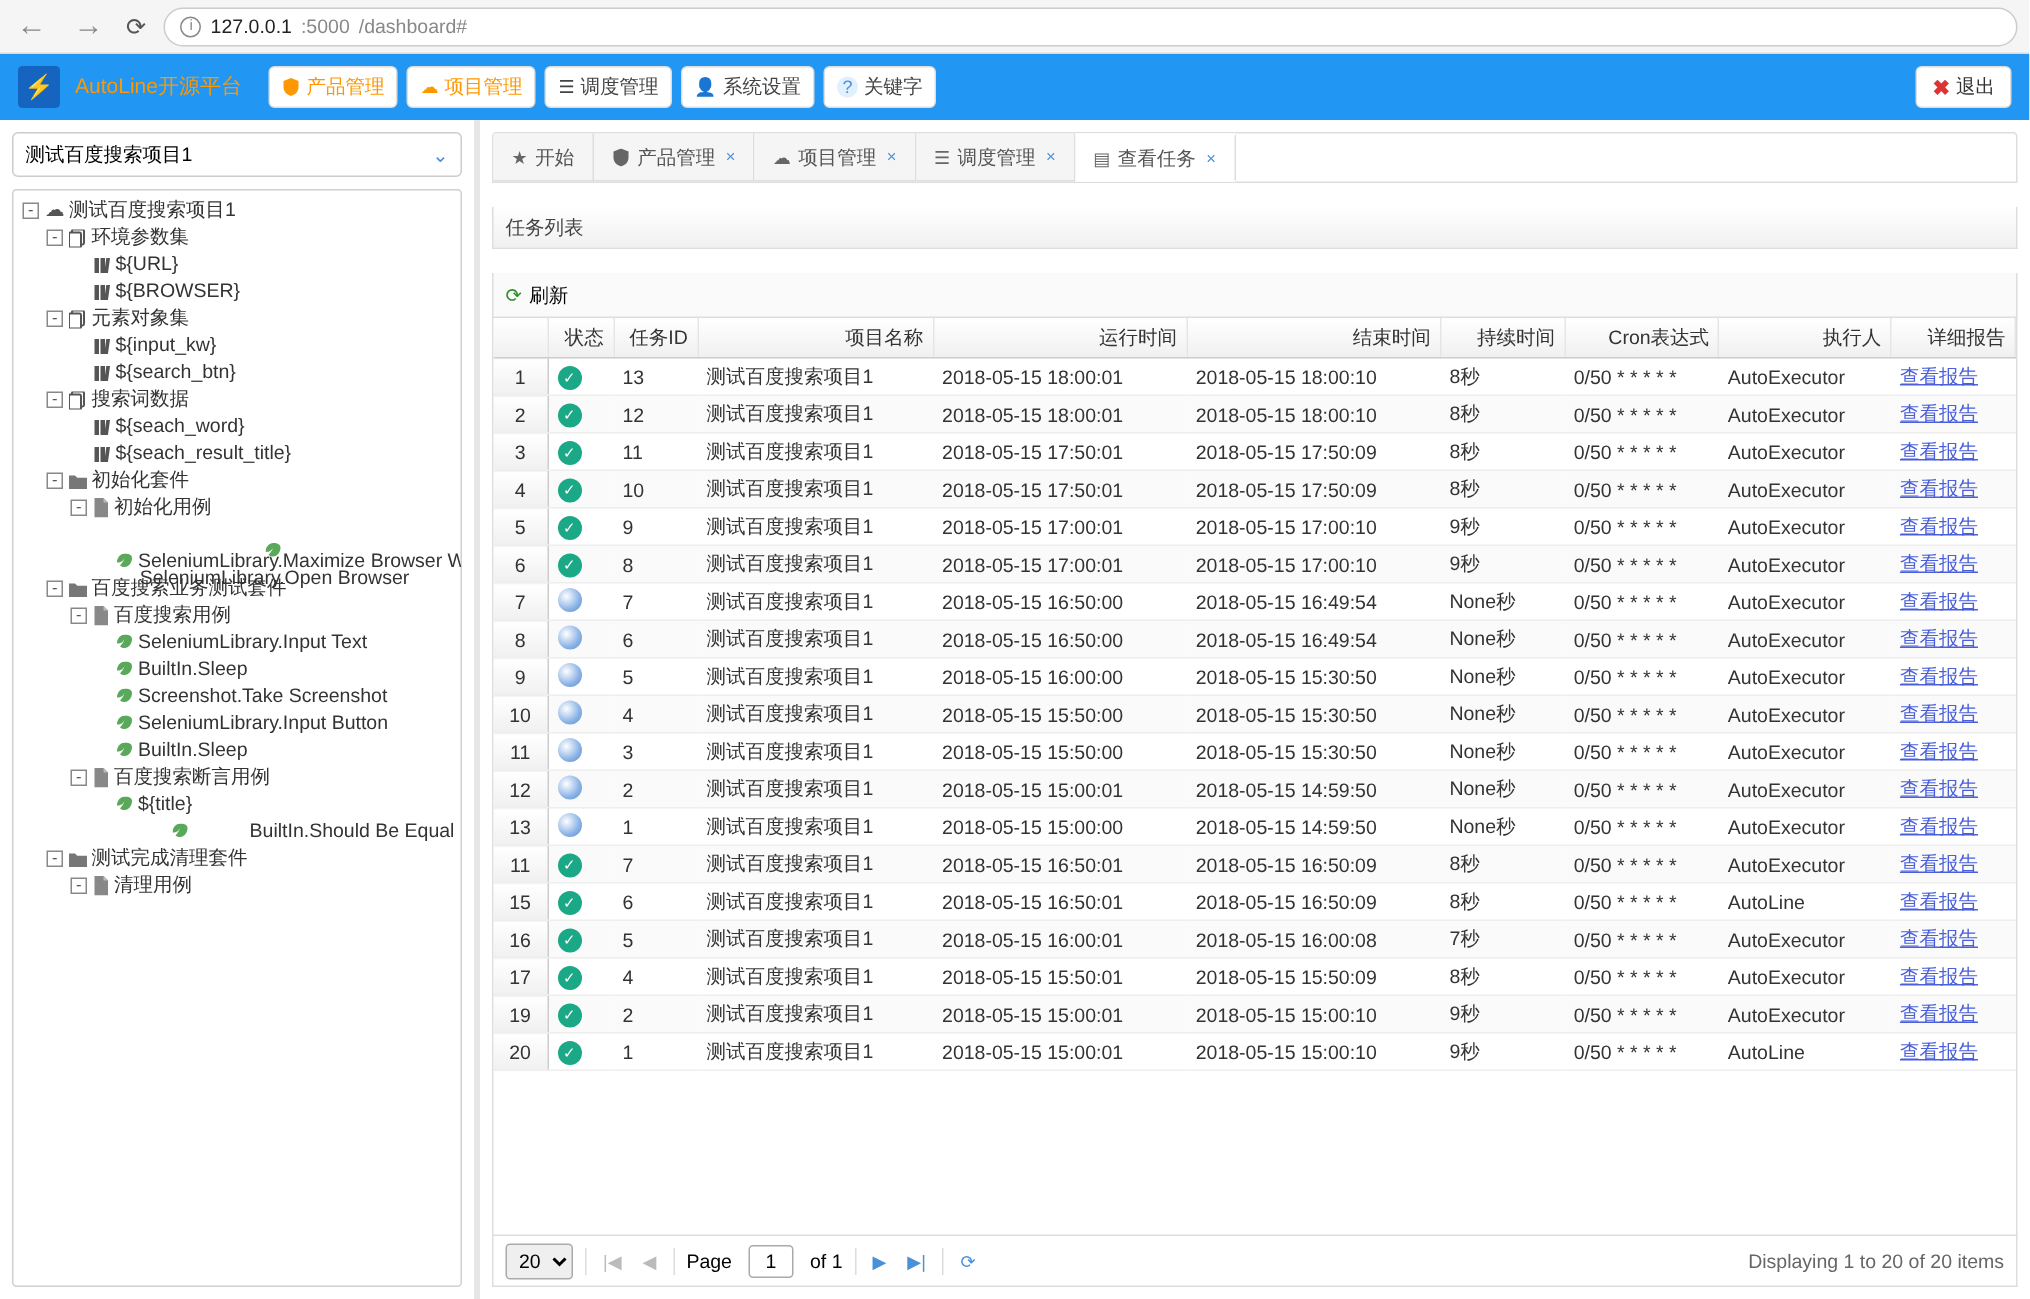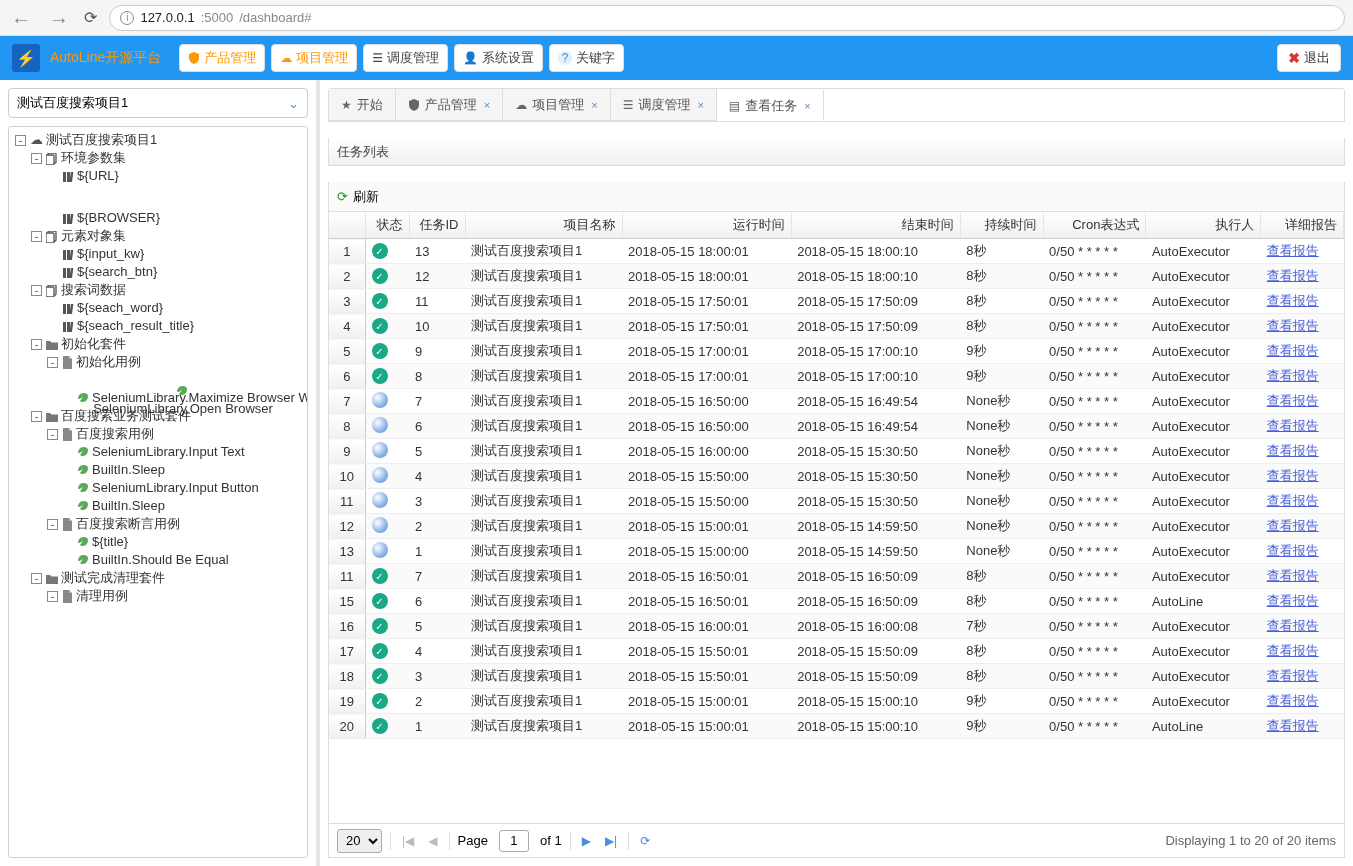--- a/index.html
+++ b/index.html
@@ -150,21 +150,21 @@
         </div>
         <div class="tree-row" style="padding-left: 34px;">
           <span class="tgl blank"></span>
           <span class="tree-ico lib"><svg class="copyico">
               <rect x="1" y="1" width="3" height="10" fill="#555"></rect>
               <rect x="5" y="1" width="3" height="10" fill="#555"></rect>
               <rect x="9" y="1" width="2.5" height="10" fill="#555" transform="skewX(-8)"></rect>
             </svg></span>
           <span class="tree-lbl">${URL}</span>
         </div>
-        <div class="tree-row" style="padding-left: 34px; margin-top: 24px;">
+        <div class="tree-row" style="padding-left: 34px;">
           <span class="tgl blank"></span>
           <span class="tree-ico lib"><svg class="copyico">
               <rect x="1" y="1" width="3" height="10" fill="#555"></rect>
               <rect x="5" y="1" width="3" height="10" fill="#555"></rect>
               <rect x="9" y="1" width="2.5" height="10" fill="#555" transform="skewX(-8)"></rect>
             </svg></span>
           <span class="tree-lbl">${BROWSER}</span>
         </div>
         <div class="tree-row" style="padding-left: 18px;">
           <span class="tgl">-</span>
@@ -274,20 +274,27 @@
           <span class="tree-ico leaf"><svg class="leafico">
               <path d="M5.5 0C2 0 0 3 0 6c3 0 4-1 5-3-0.5 2-2 4-3 5 1 1 2 1 3 1 3 0 5-3 5-6 0-2-2-3-4.5-3z" fill="#5aa85a"></path>
             </svg></span>
           <span class="tree-lbl">BuiltIn.Sleep</span>
         </div>
         <div class="tree-row" style="padding-left: 50px;">
           <span class="tgl blank"></span>
           <span class="tree-ico leaf"><svg class="leafico">
               <path d="M5.5 0C2 0 0 3 0 6c3 0 4-1 5-3-0.5 2-2 4-3 5 1 1 2 1 3 1 3 0 5-3 5-6 0-2-2-3-4.5-3z" fill="#5aa85a"></path>
             </svg></span>
+          <span class="tree-lbl">Screenshot.Take Screenshot</span>
+        </div>
+        <div class="tree-row" style="padding-left: 50px;">
+          <span class="tgl blank"></span>
+          <span class="tree-ico leaf"><svg class="leafico">
+              <path d="M5.5 0C2 0 0 3 0 6c3 0 4-1 5-3-0.5 2-2 4-3 5 1 1 2 1 3 1 3 0 5-3 5-6 0-2-2-3-4.5-3z" fill="#5aa85a"></path>
+            </svg></span>
           <span class="tree-lbl">SeleniumLibrary.Input Button</span>
         </div>
         <div class="tree-row" style="padding-left: 50px;">
           <span class="tgl blank"></span>
           <span class="tree-ico leaf"><svg class="leafico">
               <path d="M5.5 0C2 0 0 3 0 6c3 0 4-1 5-3-0.5 2-2 4-3 5 1 1 2 1 3 1 3 0 5-3 5-6 0-2-2-3-4.5-3z" fill="#5aa85a"></path>
             </svg></span>
           <span class="tree-lbl">BuiltIn.Sleep</span>
         </div>
         <div class="tree-row" style="padding-left: 34px;">
@@ -298,21 +305,21 @@
             </svg></span>
           <span class="tree-lbl">百度搜索断言用例</span>
         </div>
         <div class="tree-row" style="padding-left: 50px;">
           <span class="tgl blank"></span>
           <span class="tree-ico leaf"><svg class="leafico">
               <path d="M5.5 0C2 0 0 3 0 6c3 0 4-1 5-3-0.5 2-2 4-3 5 1 1 2 1 3 1 3 0 5-3 5-6 0-2-2-3-4.5-3z" fill="#5aa85a"></path>
             </svg></span>
           <span class="tree-lbl">${title}</span>
         </div>
-        <div class="tree-row" style="padding-left: 50px;">
+        <div class="tree-row" style="padding-left: 50px; justify-content: space-between;">
           <span class="tgl blank"></span>
           <span class="tree-ico leaf"><svg class="leafico">
               <path d="M5.5 0C2 0 0 3 0 6c3 0 4-1 5-3-0.5 2-2 4-3 5 1 1 2 1 3 1 3 0 5-3 5-6 0-2-2-3-4.5-3z" fill="#5aa85a"></path>
             </svg></span>
           <span class="tree-lbl">BuiltIn.Should Be Equal</span>
         </div>
         <div class="tree-row" style="padding-left: 18px;">
           <span class="tgl">-</span>
           <span class="tree-ico folder"><svg class="folderico">
               <path d="M0 2h4l1.5 1.5H12V11H0z" fill="#777"></path>
@@ -570,32 +577,20 @@
               <td>2018-05-15 16:00:08</td>
               <td>7秒</td>
               <td>0/50 * * * * *</td>
               <td>AutoExecutor</td>
               <td><span class="link">查看报告</span></td>
             </tr>
             <tr>
               <td class="row-num">17</td>
               <td><span class="st-ico st-ok">✓</span></td>
               <td>4</td>
-              <td>测试百度搜索项目1</td>
-              <td>2018-05-15 15:50:01</td>
-              <td>2018-05-15 15:50:09</td>
-              <td>8秒</td>
-              <td>0/50 * * * * *</td>
-              <td>AutoExecutor</td>
-              <td><span class="link">查看报告</span></td>
-            </tr>
-            <tr>
-              <td class="row-num">18</td>
-              <td><span class="st-ico st-ok">✓</span></td>
-              <td>3</td>
               <td>测试百度搜索项目1</td>
               <td>2018-05-15 15:50:01</td>
               <td>2018-05-15 15:50:09</td>
               <td>8秒</td>
               <td>0/50 * * * * *</td>
               <td>AutoExecutor</td>
               <td><span class="link">查看报告</span></td>
             </tr>
             <tr>
               <td class="row-num">19</td>

